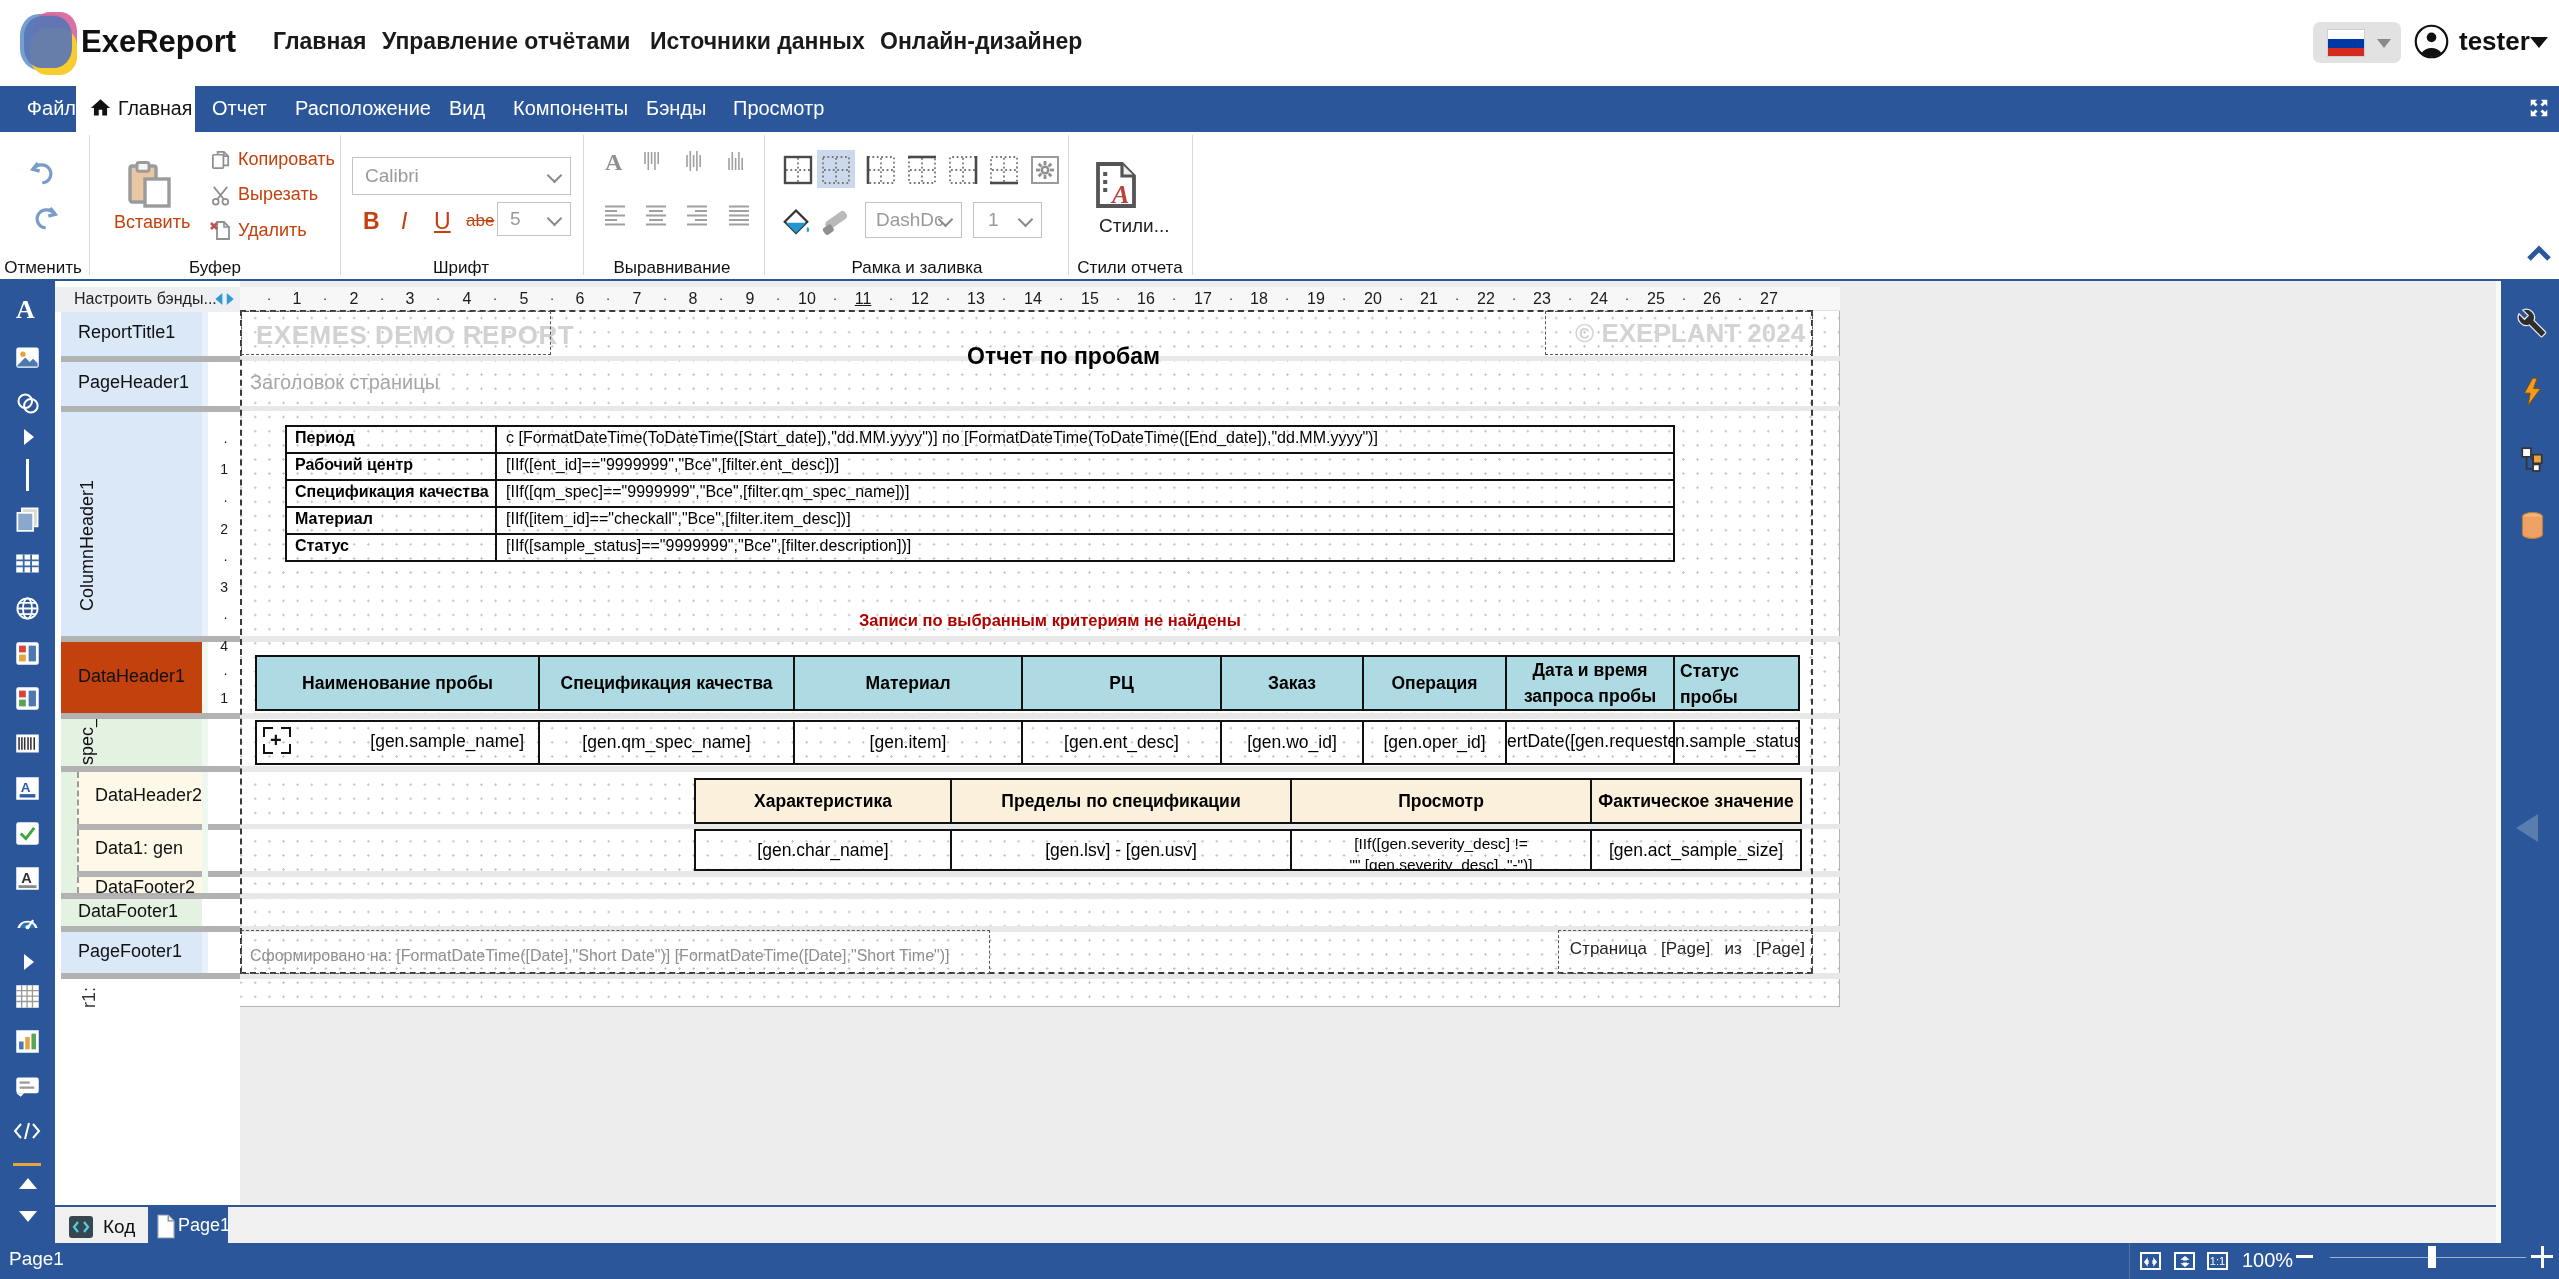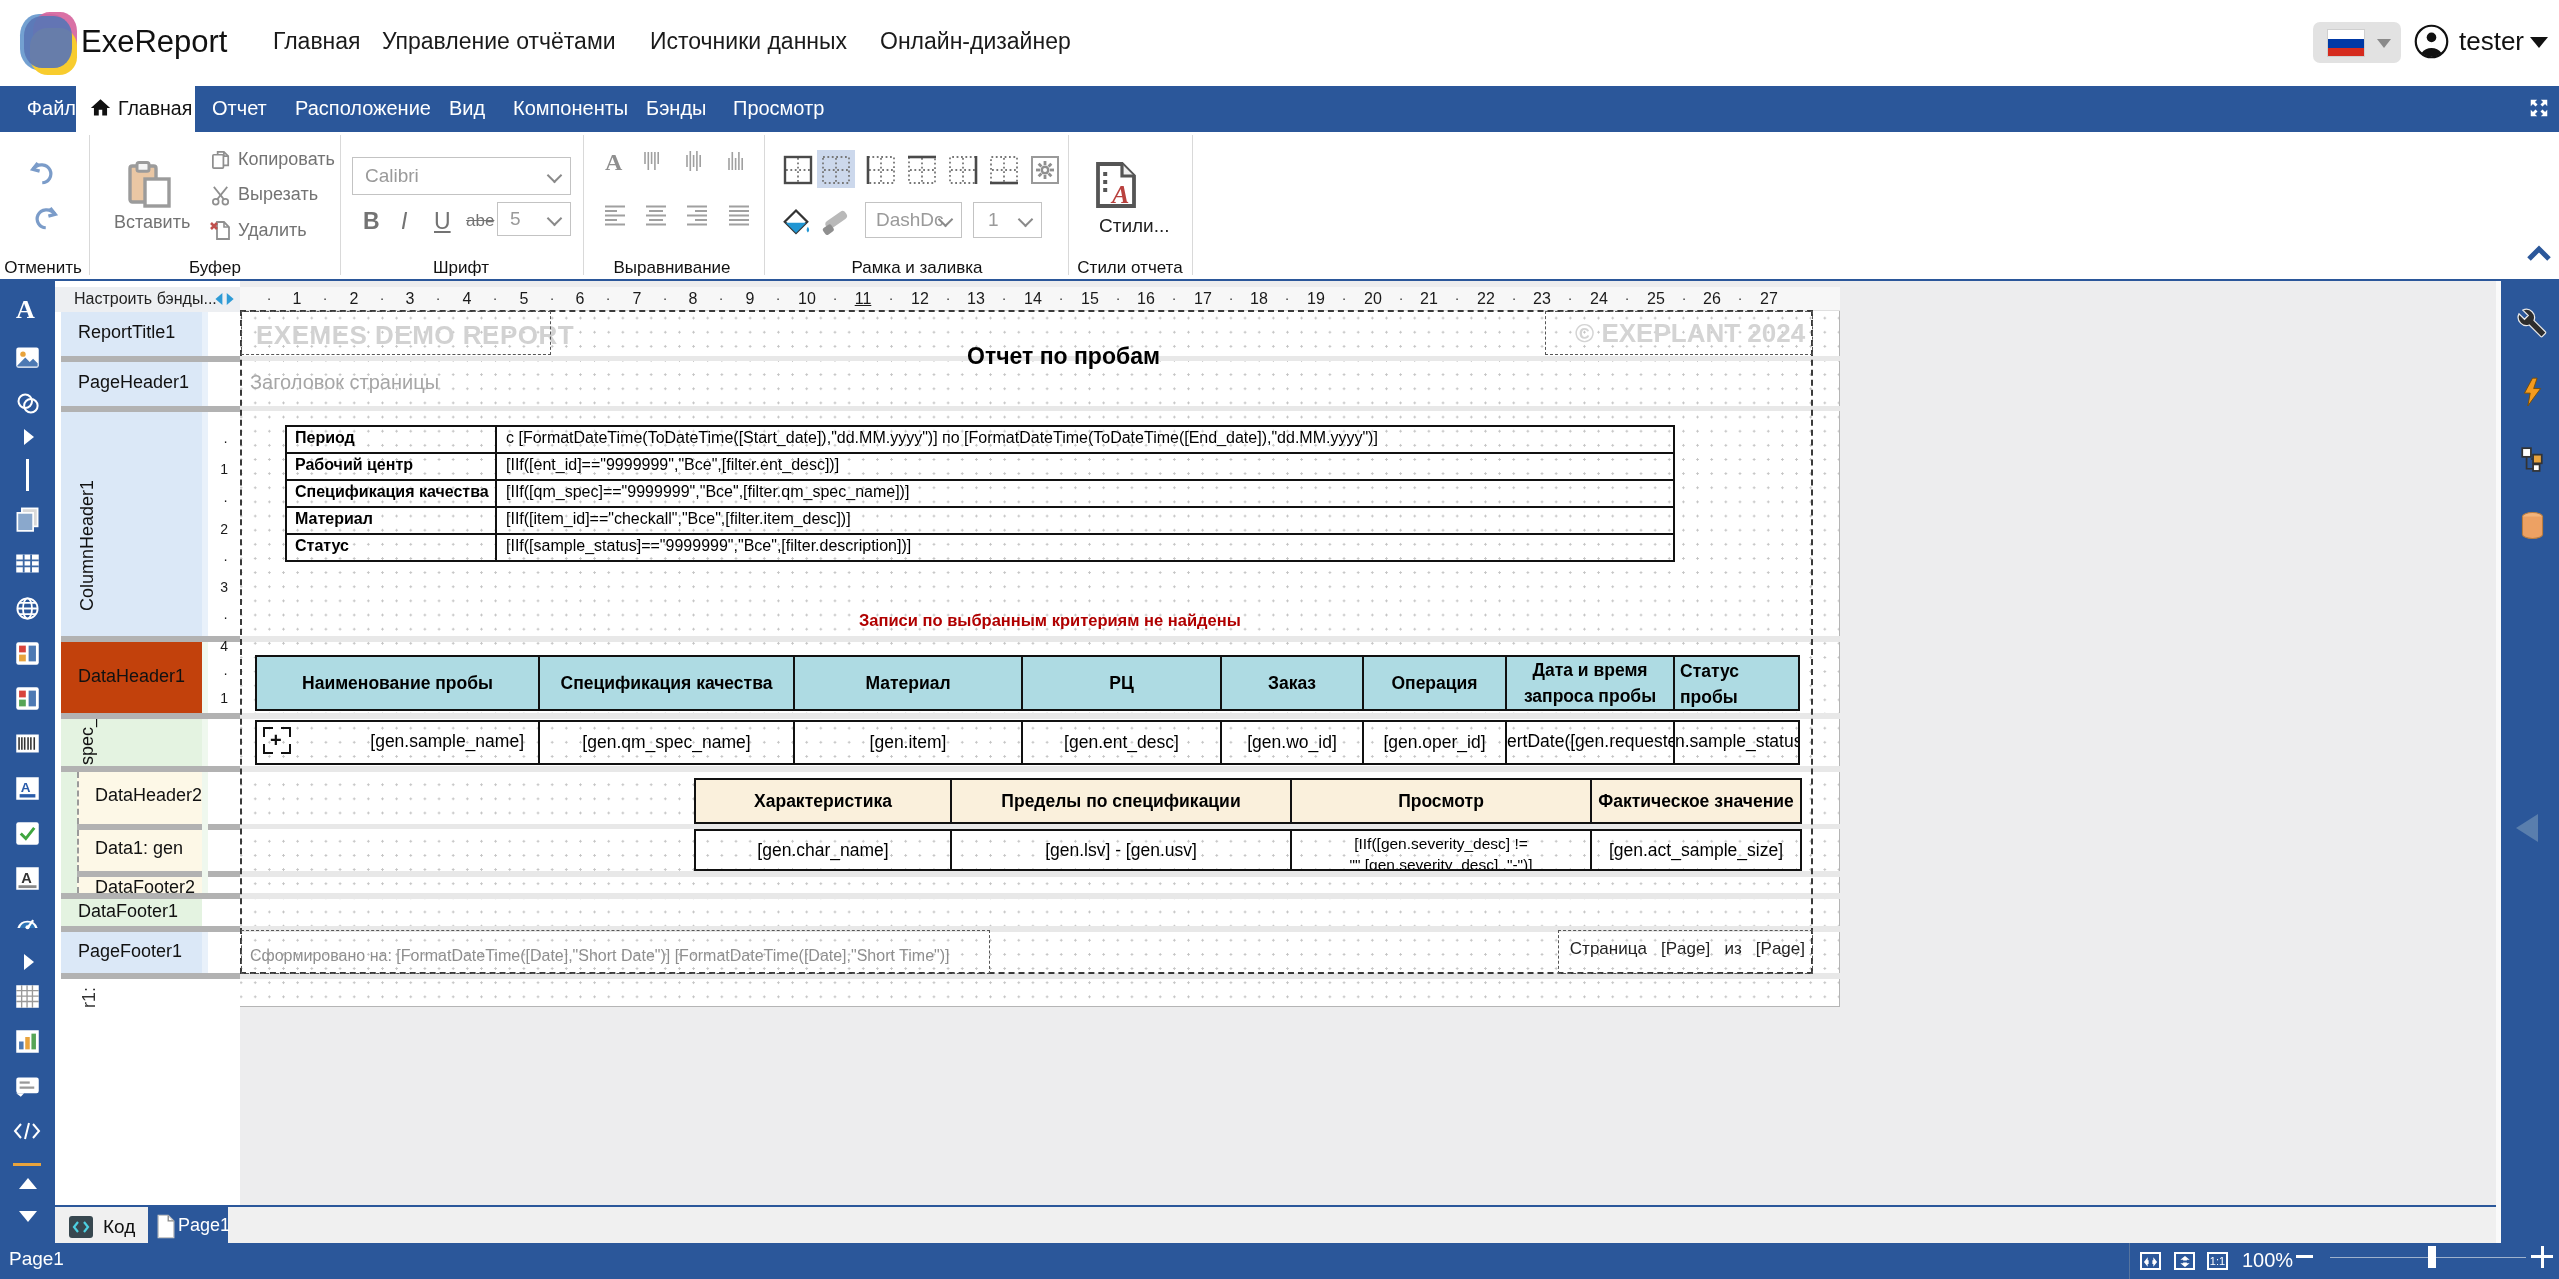--- a/index.html
+++ b/index.html
@@ -1,41 +1,41 @@
 <!DOCTYPE html>
 <html><head>
 <meta charset="utf-8">
 <style>
   * { margin:0; padding:0; box-sizing:border-box; }
   html,body { width:2559px; height:1279px; overflow:hidden; font-family:"Liberation Sans", sans-serif; background:#fff; }
   .abs { position:absolute; }
   #root { position:relative; width:2559px; height:1279px; }
   
-  #tophdr { position:absolute; left:0; top:0; width:2559px; height:86px; background:#fff; }
+  #tophdr { position:absolute; left:0; top:0; width:2559px; height:86px; background:#fff;font-weight:bold; }
   .blob { position:absolute; border-radius:38%; }
   #logotext { position:absolute; left:81px; top:24px; font-size:31px; color:#111; letter-spacing:0px; }
   .navlink { position:absolute; top:28px; font-size:23px; color:#1a1a1a; }
   #flagbtn { position:absolute; left:2313px; top:22px; width:88px; height:41px; background:#e2e2e2; border-radius:7px; }
   #flag { position:absolute; left:14px; top:7px; width:38px; height:28px; border:1px solid #cfcfcf; }
   #flag .w { height:9px; background:#fff; } #flag .b { height:9px; background:#0039a6; } #flag .r { height:8px; background:#d52b1e; }
   #flagarr { position:absolute; left:64px; top:17px; width:0; height:0; border-left:7px solid transparent; border-right:7px solid transparent; border-top:9px solid #8a8a8a; }
   #usr { position:absolute; left:2414px; top:24px; }
   #usrname { position:absolute; left:2459px; top:26px; font-size:26px; color:#111; }
   #usrarr { position:absolute; left:2530px; top:37px; width:0; height:0; border-left:9px solid transparent; border-right:9px solid transparent; border-top:11px solid #111; }
   
   #tabbar { position:absolute; left:0; top:86px; width:2559px; height:44px; background:#2b579a; }
   .rtab { position:absolute; top:0; height:44px; line-height:44px; color:#fff; font-size:20px; text-align:right; }
   #tab-active { position:absolute; left:76px; top:0; width:119px; height:46px; background:#fff; color:#111; font-size:21px; line-height:44px; }
   #ribbonline { position:absolute; left:0; top:130px; width:2559px; height:2px; background:#2b579a; }
   #ribbonline2 { position:absolute; left:76px; top:130px; width:119px; height:2px; background:#fff; }
   
   #ribbon { position:absolute; left:0; top:132px; width:2559px; height:147px; background:#fff; }
   .rsep { position:absolute; top:3px; width:1px; height:140px; background:#d9d9d9; }
   .rlabel { position:absolute; top:126px; font-size:17px; color:#111; width:200px; text-align:center; }
-  .gtext { color:#737373; }
+  .gtext { color:#c2410c; }
   .combo { position:absolute; border:1px solid #c3c3c3; background:#fff; color:#9a9a9a; }
   .combo .chev { position:absolute; right:10px; line-height:0; }
   .chevron { display:inline-block; width:11px; height:11px; border-right:2px solid #8a8a8a; border-bottom:2px solid #8a8a8a; transform:rotate(45deg); }
   #ribbonbottom { position:absolute; left:0; top:279px; width:2559px; height:2px; background:#2b579a; }
   
   #mainbg { position:absolute; left:0; top:281px; width:2559px; height:924px; background:#ededee; }
   #lsidebar { position:absolute; left:0; top:281px; width:55px; height:962px; background:#2b579a; }
   #rsidebar { position:absolute; left:2501px; top:281px; width:58px; height:962px; background:#2b579a; }
   #rsb-edge { position:absolute; left:2496px; top:281px; width:5px; height:962px; background:#fafafa; }
   

